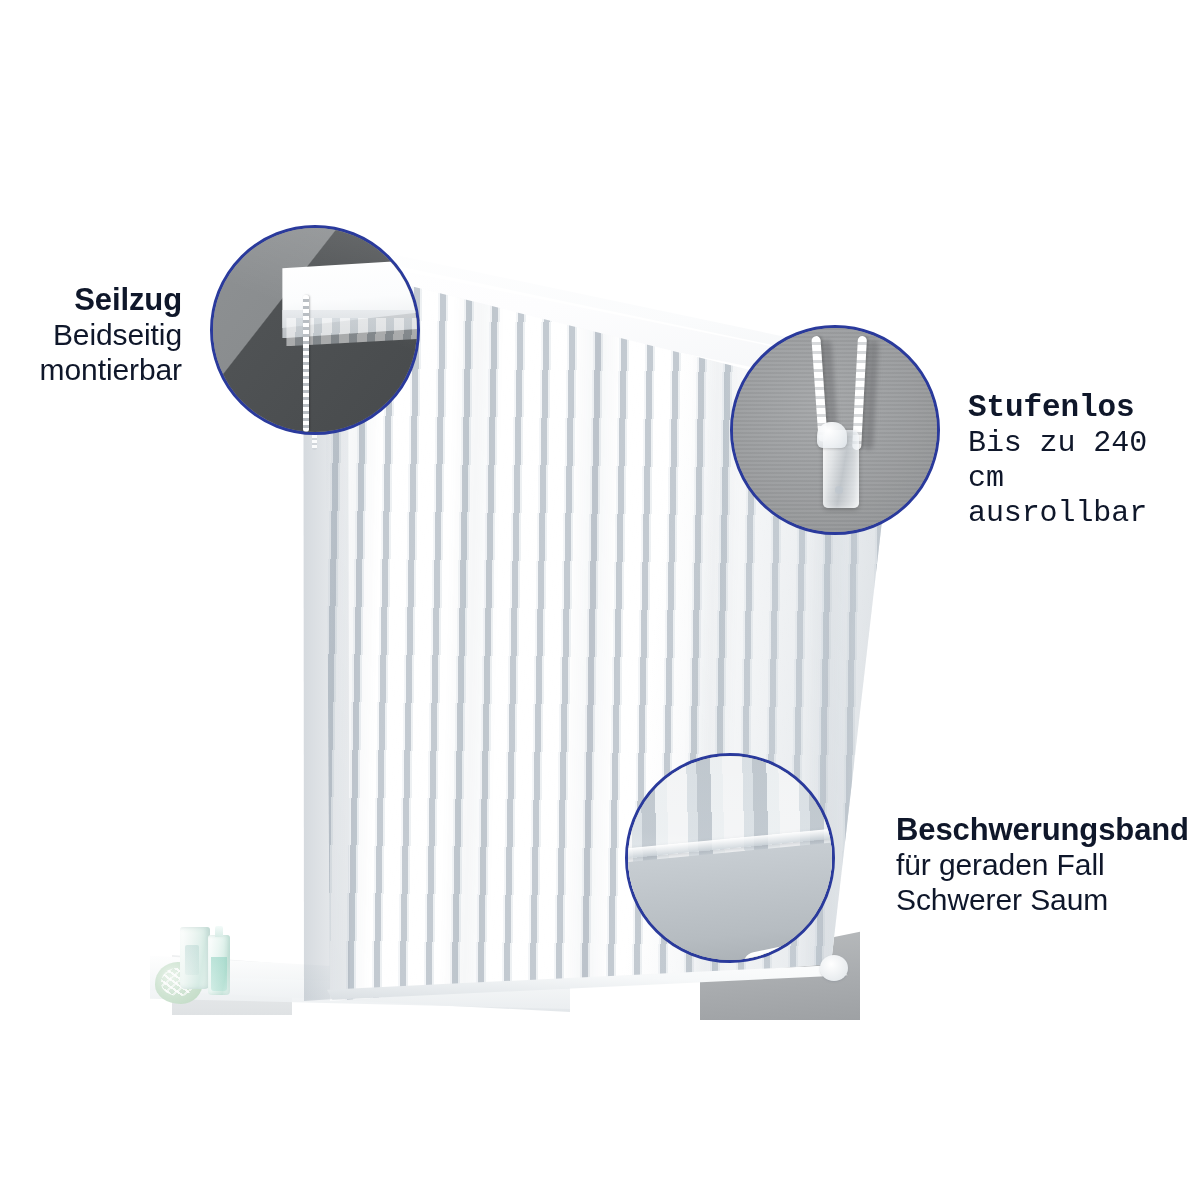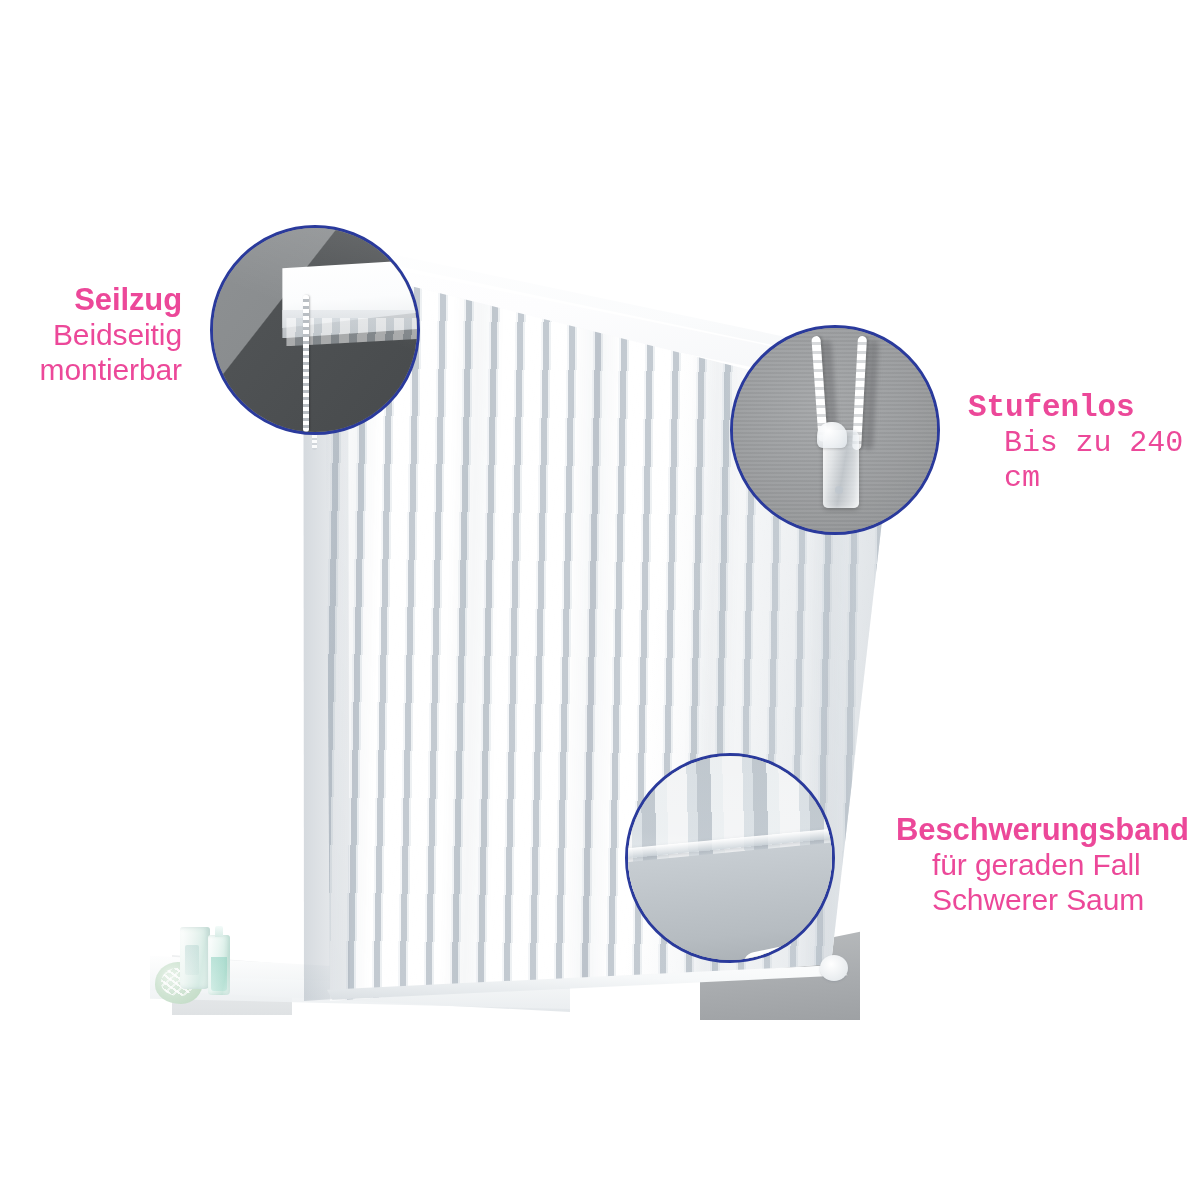--- a/index.html
+++ b/index.html
@@ -316,33 +316,32 @@
   }
   .c3 .hemrod {
     position:absolute; left:56%; bottom:-4%; width:60%; height:26px;
     background: linear-gradient(180deg,#ffffff,#dde2e6);
     border-radius: 13px;
     transform: rotate(-12deg);
     box-shadow: 0 2px 3px rgba(0,0,0,.18);
   }
 
   
-  .txt { position: absolute; color: #ec4899; line-height: 1.16; }
+  .txt { position: absolute; color: #0f172a; line-height: 1.16; }
   .txt .head {
     font-weight: 700;
     font-size: 31px;
     letter-spacing: -0.1px;
     display: block;
   }
   .txt .line {
     font-weight: 400;
     font-size: 30px;
     letter-spacing: -0.1px;
     display: block;
-    padding-left: 36px;
   }
 
   .t1 { left: 0px; top: 282px; width: 182px; text-align: right; }
   .t2 { left: 968px; top: 390px; width: 232px; text-align: left; font-family: Liberation Mono, monospace; }
   .t3 { left: 896px; top: 812px; width: 336px; text-align: left; }
 </style>
 </head>
 <body>
 
 <div id="stage">
@@ -400,20 +399,21 @@
 
   <div class="txt t1">
     <span class="head">Seilzug</span>
     <span class="line">Beidseitig</span>
     <span class="line">montierbar</span>
   </div>
 
   <div class="txt t2">
     <span class="head">Stufenlos</span>
     <span class="line">Bis zu 240 cm</span>
+    <span class="line">ausrollbar</span>
   </div>
 
   <div class="txt t3">
     <span class="head">Beschwerungsband</span>
     <span class="line">für geraden Fall</span>
     <span class="line">Schwerer Saum</span>
   </div>
 
 </div>
 

